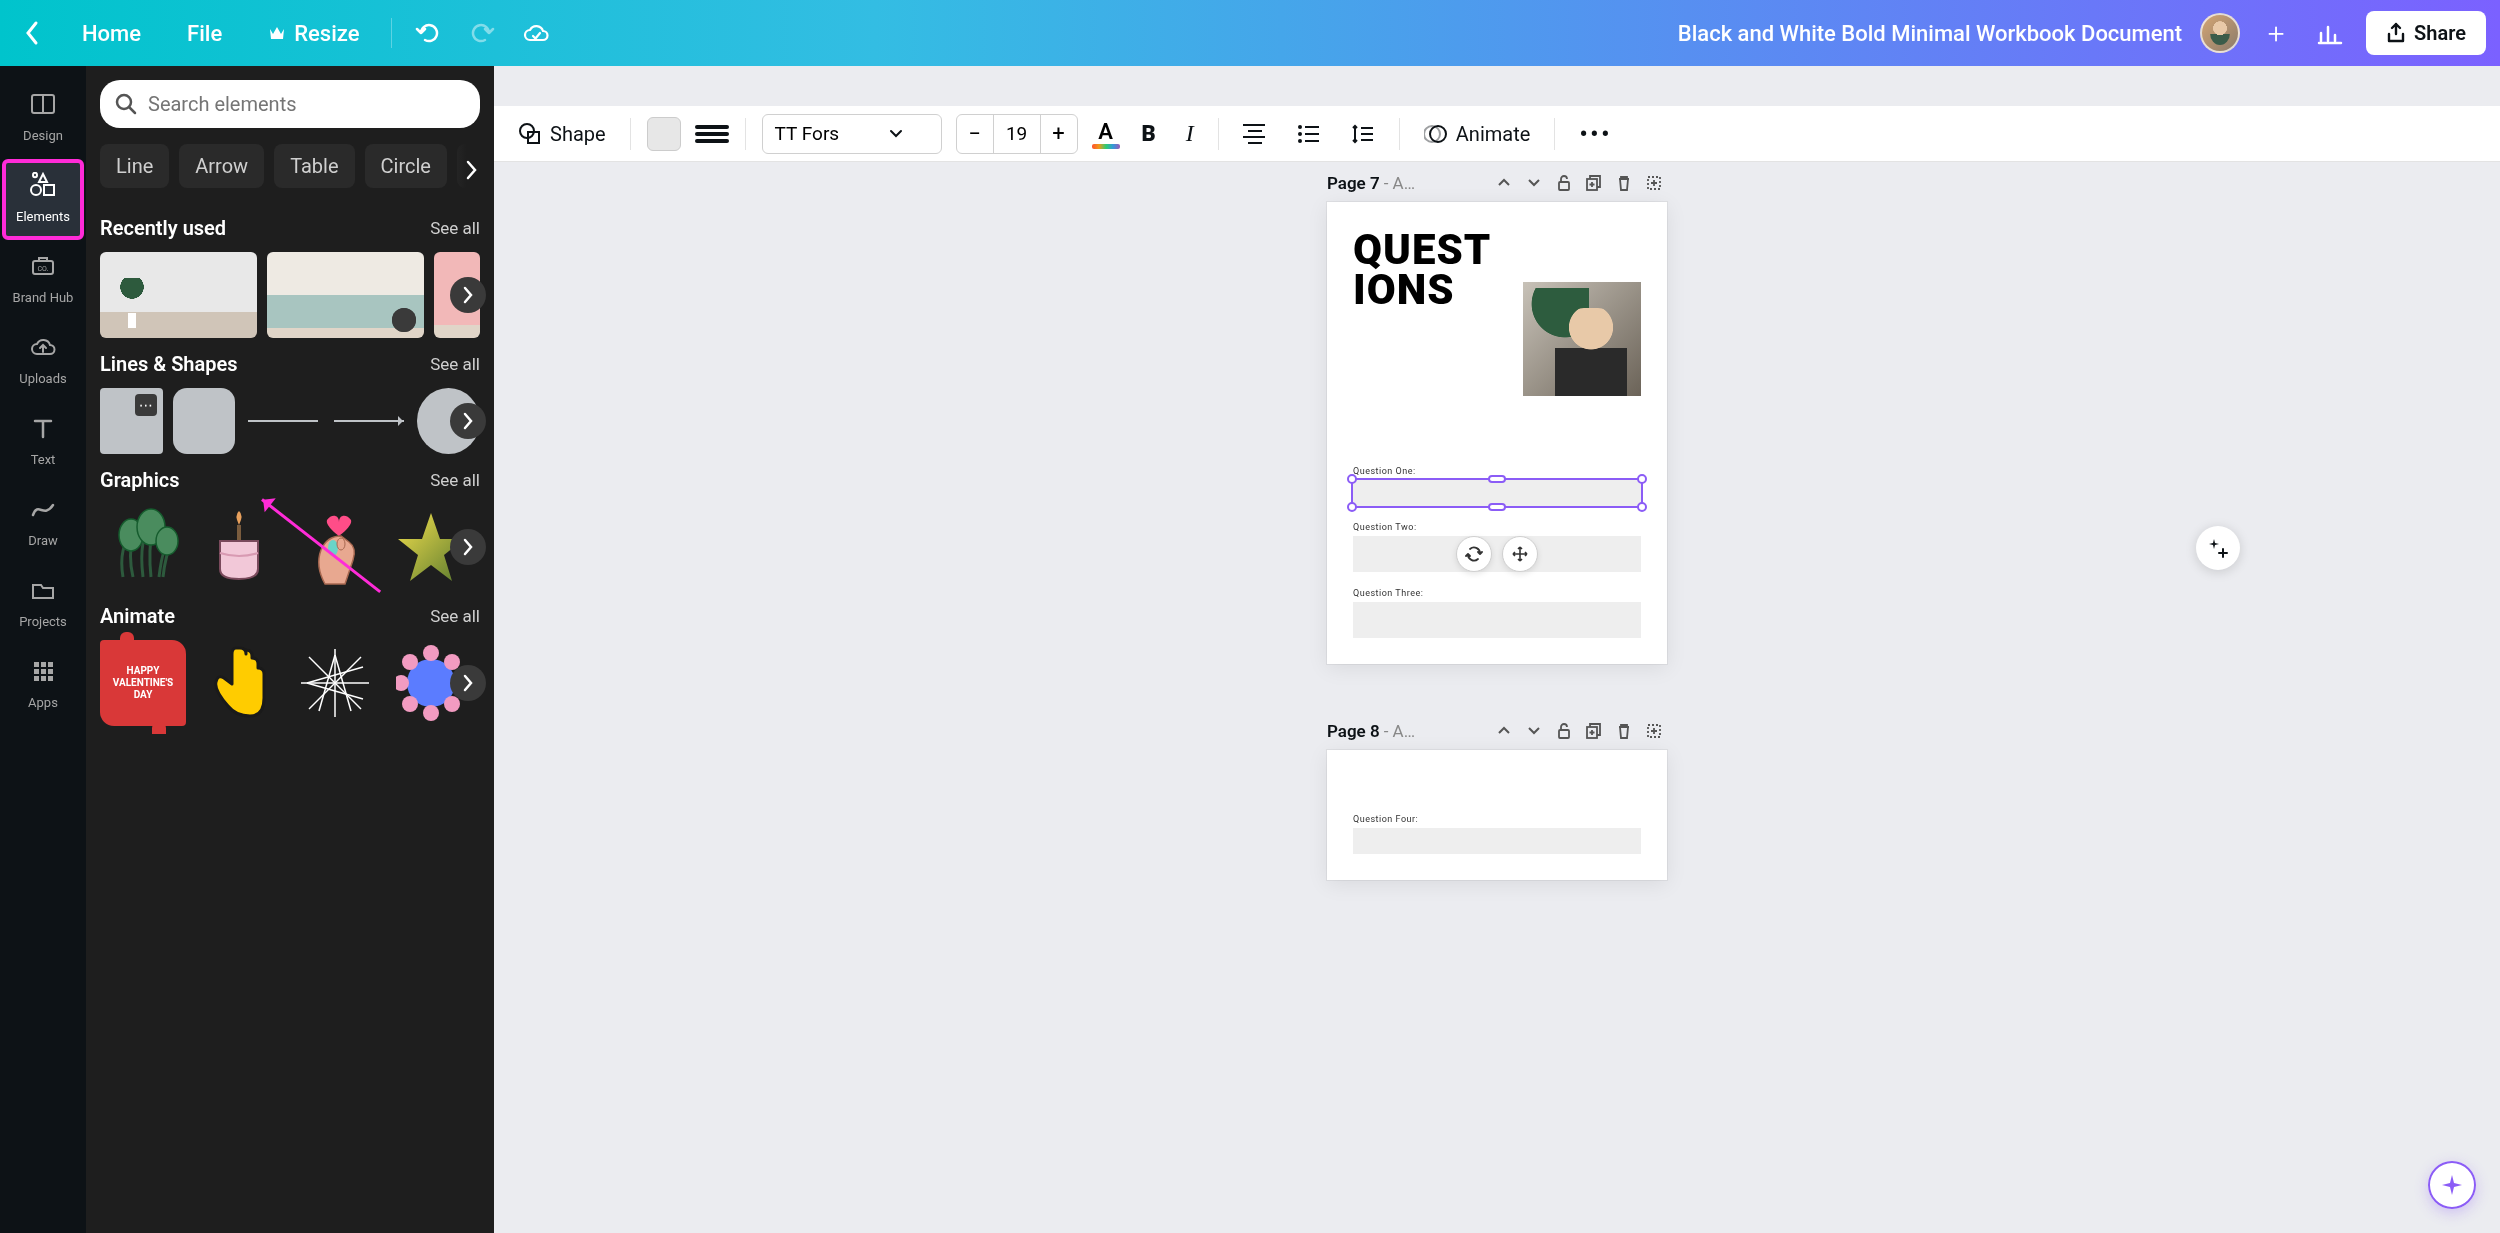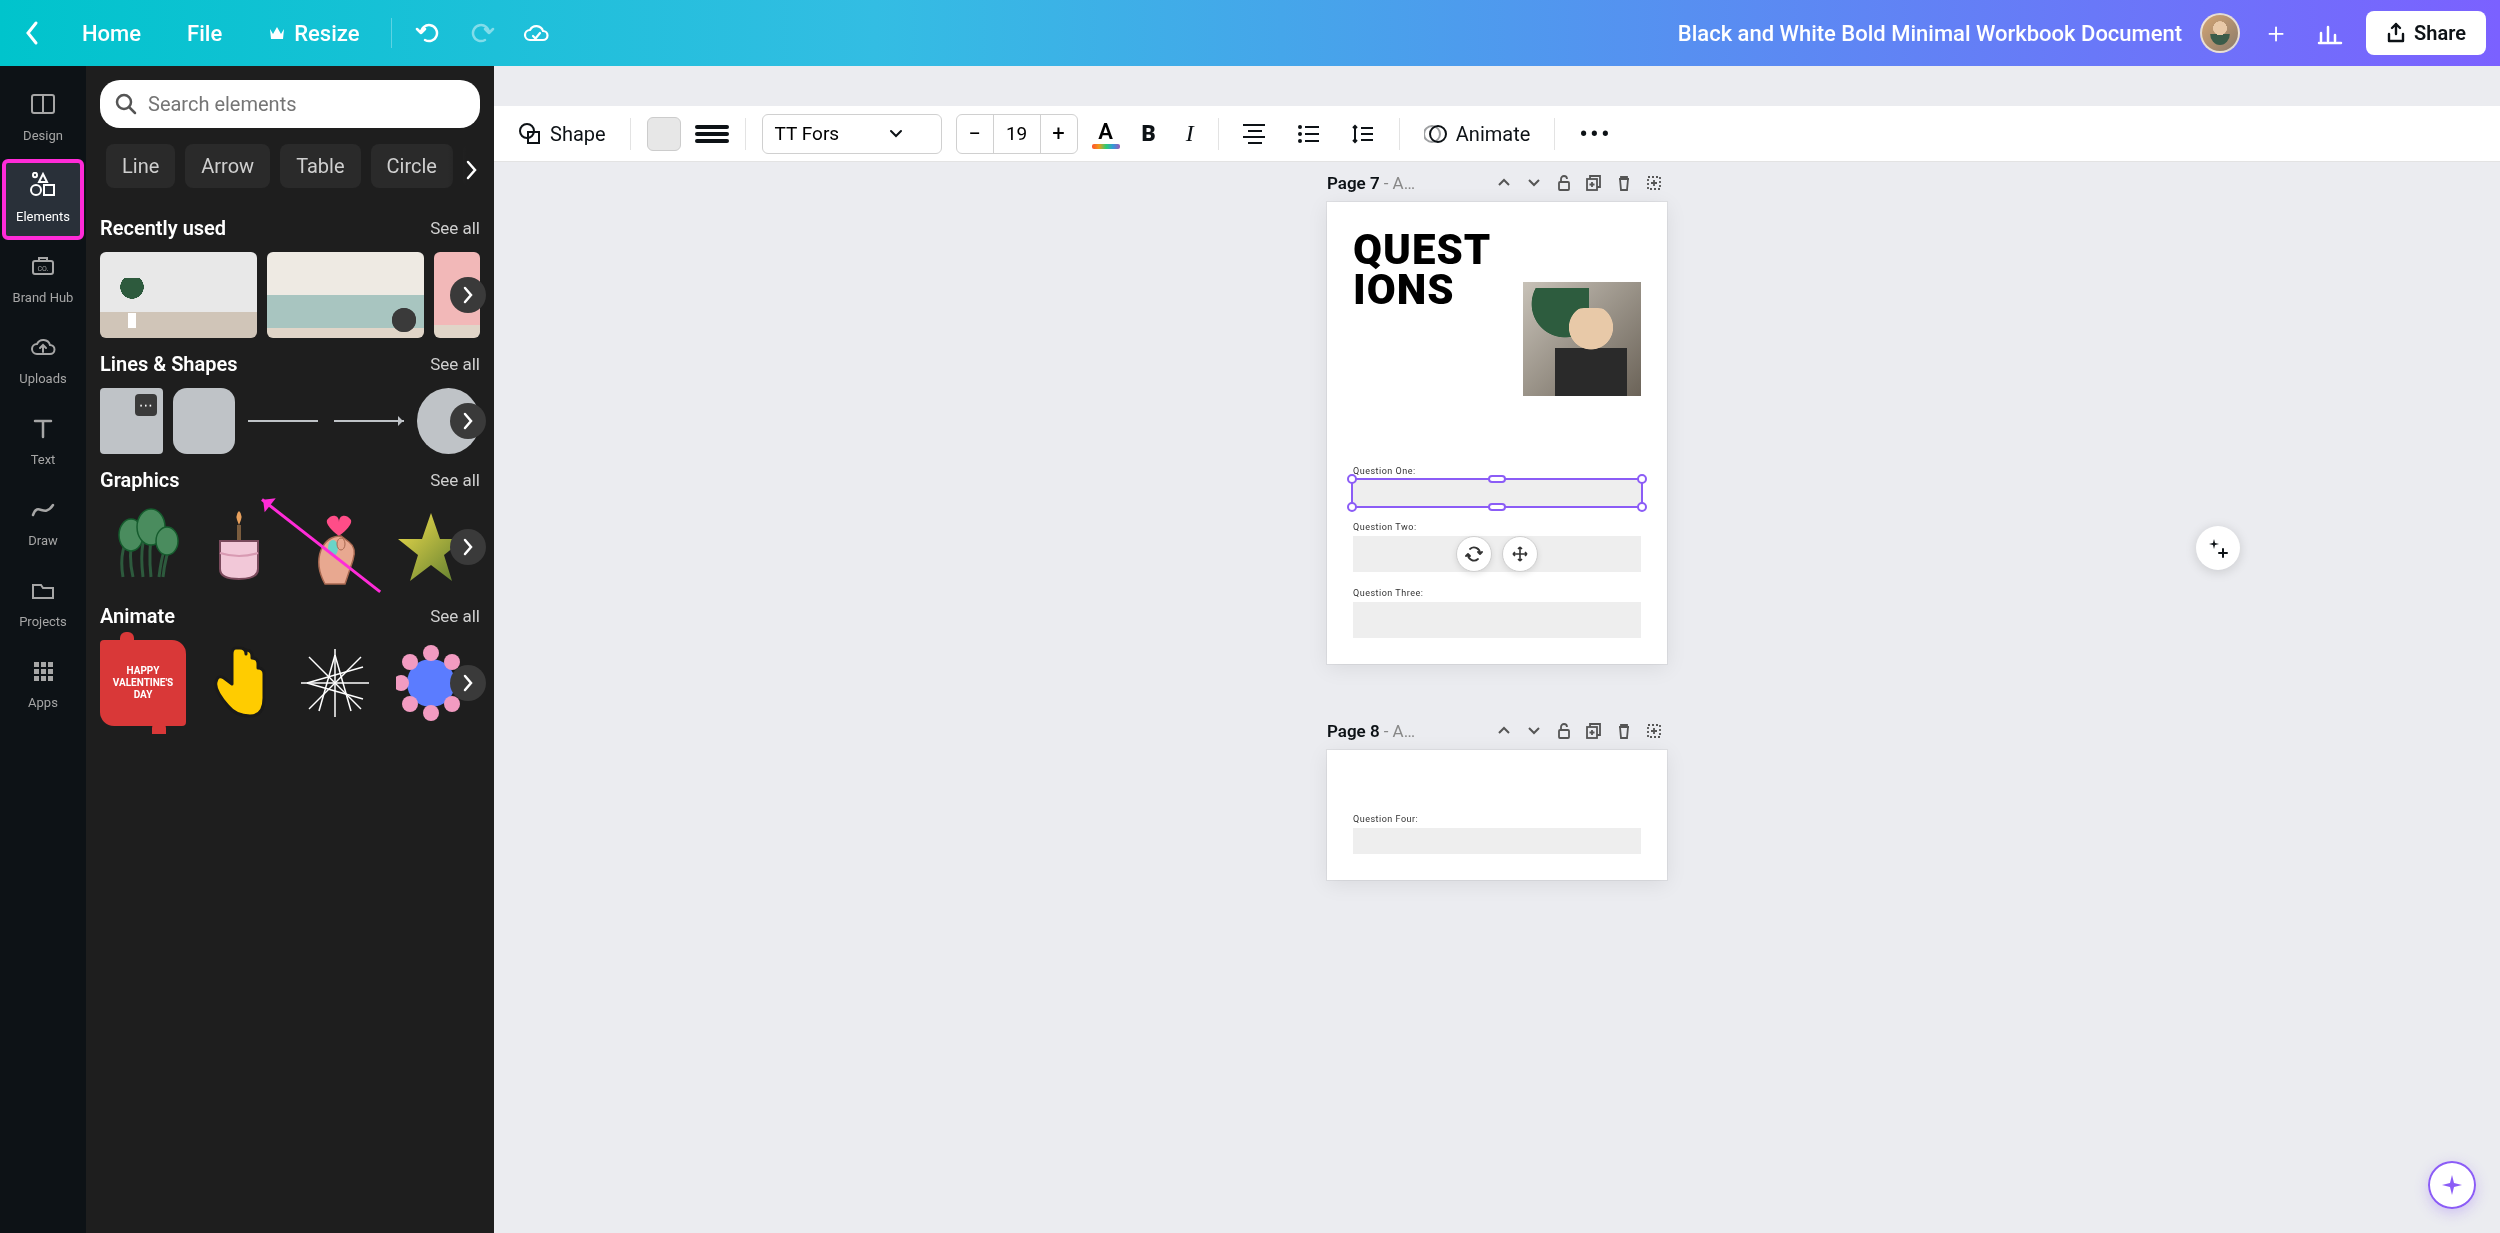--- a/index.html
+++ b/index.html
@@ -27,21 +27,21 @@
 .nav-item { width:78px; display:flex; flex-direction:column; align-items:center; gap:10px; padding:10px 0 14px; color:#a6a6a6; cursor:pointer; font-size:13px; }
 .nav-item.active { color:#fff; }
 .nav-item.highlighted { outline:4px solid #ff2bd8; outline-offset:-2px; border-radius:4px; background:#293039; }
 .nav-item .nav-icon { width:28px; height:28px; display:flex; align-items:center; justify-content:center; }
 
 
 .panel { width:408px; background:#1e1e1e; color:#fff; display:flex; flex-direction:column; position:relative; }
 .panel .search-wrap { padding:14px 14px 10px; }
 .panel .search { background:#fff; border-radius:20px; height:48px; display:flex; align-items:center; padding:0 14px; gap:10px; }
 .panel .search input { border:0; outline:0; flex:1; font-size:20px; background:transparent; color:#333; }
-.panel .pill-row { display:flex; gap:10px; padding:6px 20px 14px; position:relative; }
+.panel .pill-row { display:flex; gap:10px; padding:6px 14px 14px; position:relative; }
 .panel .pill { background:#2a2a2a; color:#cfcfcf; padding:10px 16px; border-radius:8px; font-size:20px; cursor:pointer; white-space:nowrap; }
 .pill-more { position:absolute; right:0; top:0; bottom:0; width:46px; display:flex; align-items:center; justify-content:center; background:linear-gradient(90deg,transparent,#1e1e1e 40%); }
 .panel-scroll { flex:1; overflow-y:auto; padding:0 14px 20px; position:relative; }
 .panel-scroll::-webkit-scrollbar { width:8px; }
 .panel-scroll::-webkit-scrollbar-thumb { background:#555; border-radius:4px; }
 .section-head { display:flex; justify-content:space-between; align-items:center; margin:14px 0 12px; }
 .section-head h3 { font-size:20px; font-weight:600; }
 .section-head a { color:#cfcfcf; font-size:17px; cursor:pointer; }
 .thumb-row { display:flex; gap:10px; position:relative; }
 .row-arrow { position:absolute; right:-6px; top:50%; transform:translateY(-50%); width:36px; height:36px; border-radius:50%; background:#3a3a3a; display:flex; align-items:center; justify-content:center; cursor:pointer; z-index:2; }

